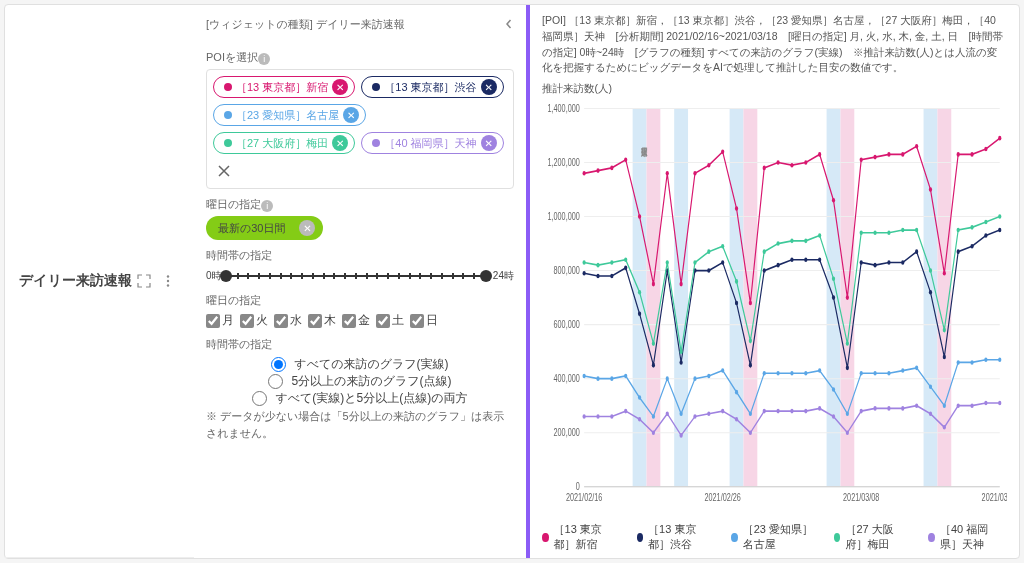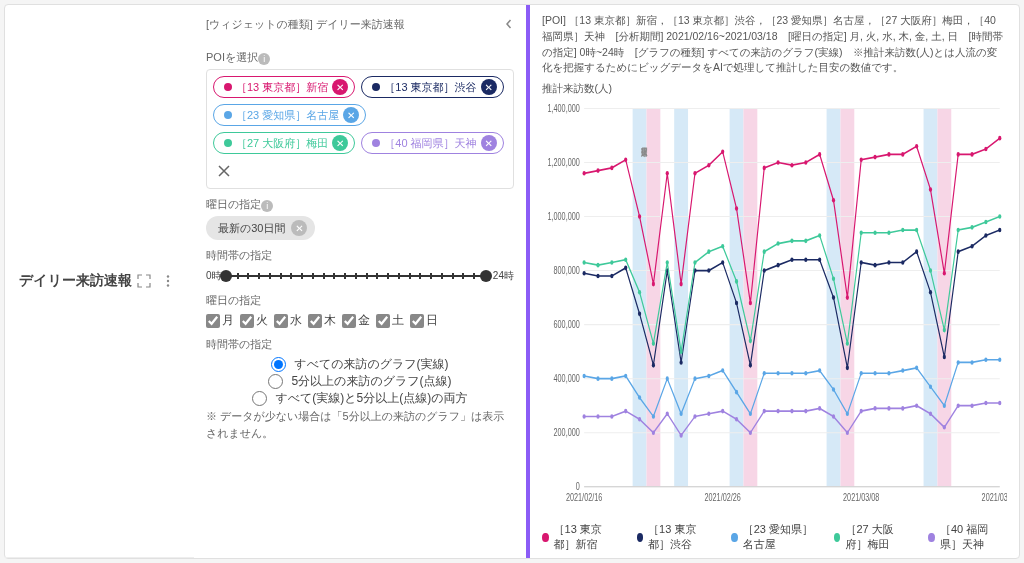--- a/index.html
+++ b/index.html
@@ -12,21 +12,21 @@
 .sidebar { width: 336px; border-right: 4px solid #8b5cf6; padding: 8px 12px; overflow-y: auto; }
 .widget-type { display: flex; align-items: center; font-size: 11px; color: #666; padding: 4px 0 10px; }
 .widget-type .chev { margin-left: auto; }
 .sec-label { font-size: 11px; color: #666; margin: 8px 0 4px; display: flex; align-items: flex-end; }
 .info-icon { width: 12px; height: 12px; border-radius: 50%; background: #bbb; color: #fff; font-size: 9px; display: inline-flex; align-items: center; justify-content: center; }
 .chips-row { display: flex; flex-wrap: wrap; gap: 6px; border: 1px solid #e0e0e0; border-radius: 4px; padding: 6px; }
 .chip { display: inline-flex; align-items: center; gap: 4px; border: 1px solid; border-radius: 14px; padding: 2px 6px 2px 10px; font-size: 11px; }
 .chip .dot { width: 8px; height: 8px; border-radius: 50%; }
 .chip .x { width: 16px; height: 16px; border-radius: 50%; display: flex; align-items: center; justify-content: center; color: #fff; font-size: 10px; cursor: pointer; }
 .clear-all { width: 22px; height: 22px; display: flex; align-items: center; justify-content: center; cursor: pointer; color: #666; }
-.pill { display: inline-flex; align-items: center; gap: 6px; background: #e5e5e5; border-radius: 14px; padding: 4px 8px 4px 12px; font-size: 11px; }
+.pill { display: inline-flex; align-items: center; gap: 14px; background: #84cc16; border-radius: 14px; padding: 4px 8px 4px 12px; font-size: 11px; }
 .pill .x { width: 16px; height: 16px; border-radius: 50%; background: #bbb; color: #fff; display: flex; align-items: center; justify-content: center; font-size: 10px; cursor: pointer; }
 .slider { position: relative; height: 18px; margin: 2px 0 6px; }
 .slider .track { position: absolute; left: 20px; right: 28px; top: 8px; height: 2px; background: #333; }
 .slider .knob { position: absolute; top: 3px; width: 12px; height: 12px; border-radius: 50%; background: #333; }
 .slider .knob.left { left: 14px; }
 .slider .knob.right { right: 22px; }
 .slider .ticks { position: absolute; left: 20px; right: 28px; top: 6px; display: flex; justify-content: space-between; }
 .slider .ticks span { width: 2px; height: 6px; background: #333; }
 .slider .lbl-l { position: absolute; left: 0; top: 2px; font-size: 10px; }
 .slider .lbl-r { position: absolute; right: 0; top: 2px; font-size: 10px; }

